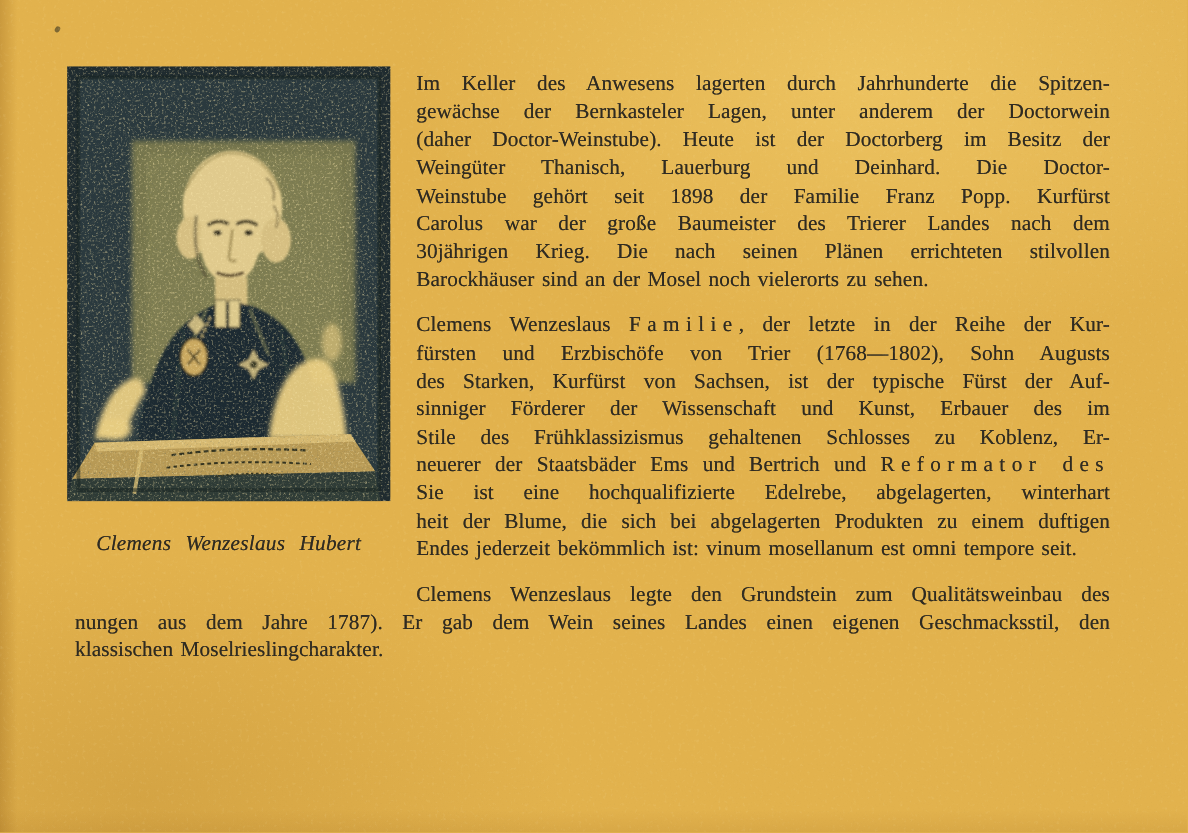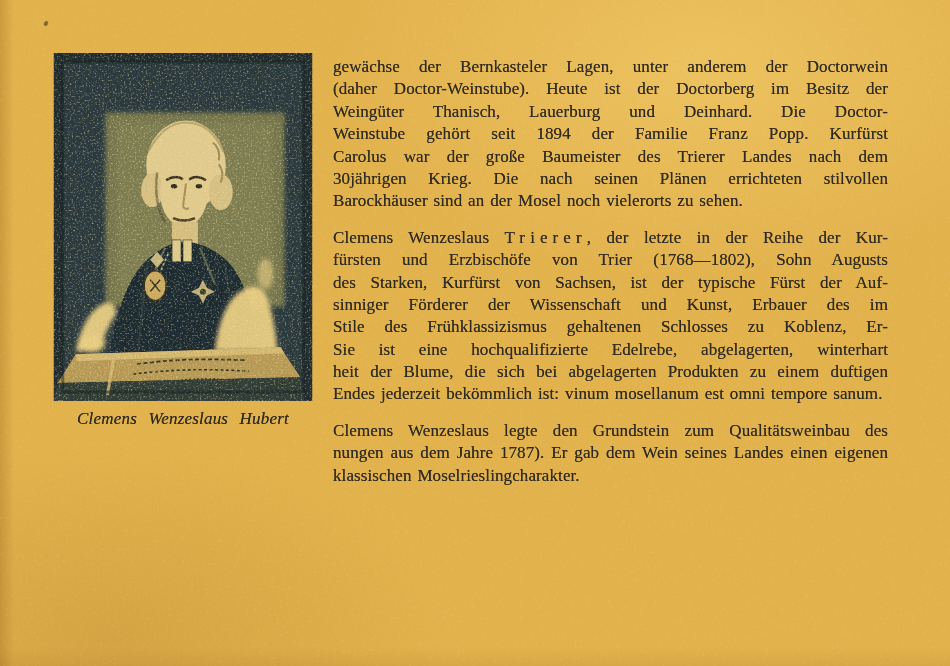--- a/index.html
+++ b/index.html
@@ -28,21 +28,21 @@
       linear-gradient(90deg, rgba(140,90,20,0.28) 0px, rgba(140,90,20,0) 14px),
       linear-gradient(0deg, rgba(140,90,20,0.12) 0px, rgba(140,90,20,0) 18px),
       var(--paper);
   }
   .portrait{
     float:left;width:260px;height:416px;
     margin:-3px 20px 0 -7px;
   }
   .portrait-img{display:block;width:260px;height:348px;}
   .portrait-caption{
-    margin-top:8px;text-align:center;font-style:italic;
+    margin-top:24px;text-align:center;font-style:italic;
     font-size:17px;word-spacing:7px;letter-spacing:0.2px;
     text-shadow:0 0 0.5px rgba(46,42,33,0.8);
   }
   .para{margin:0 0 14px 0;}
   .line{
     height:22.4px;line-height:22.4px;font-size:17px;
     text-align:justify;text-align-last:justify;
     overflow:hidden;word-spacing:1.5px;letter-spacing:0.1px;
     text-shadow:0 0 0.5px rgba(46,42,33,0.75);
   }
@@ -145,37 +145,39 @@
           <path d="M22 303 L228 296 L248 326 L4 332 Z" filter="url(#grainD)" opacity="0.3"></path>
         </g>
 
         <rect x="0" y="0" width="260" height="350" filter="url(#grainY)" opacity="0.5"></rect>
         <rect x="9" y="9" width="242" height="332" fill="none" stroke="#16211f" stroke-width="3" opacity="0.5"></rect>
       </svg>
       <figcaption class="portrait-caption">Clemens Wenzeslaus Hubert</figcaption>
     </figure>
 
   <div class="para">
+        <div class="line"><span class="seg">Im Keller des Anwesens lagerten durch Jahrhunderte die Spitzen-</span></div>
         <div class="line"><span class="seg">gewächse der Bernkasteler Lagen, unter anderem der Doctorwein</span></div>
         <div class="line"><span class="seg">(daher Doctor-Weinstube). Heute ist der Doctorberg im Besitz der</span></div>
         <div class="line"><span class="seg">Weingüter Thanisch, Lauerburg und Deinhard. Die Doctor-</span></div>
-        <div class="line"><span class="seg">Weinstube gehört seit 1894 der Familie Franz Popp. Kurfürst</span></div>
+        <div class="line"><span class="seg">Weinstube gehört seit 1898 der Familie Franz Popp. Kurfürst</span></div>
         <div class="line"><span class="seg">Carolus war der große Baumeister des Trierer Landes nach dem</span></div>
         <div class="line"><span class="seg">30jährigen Krieg. Die nach seinen Plänen errichteten stilvollen</span></div>
         <div class="line last"><span class="seg">Barockhäuser sind an der Mosel noch vielerorts zu sehen.</span></div>
       </div>
       <div class="para">
-        <div class="line"><span class="seg">Clemens Wenzeslaus </span><span class="seg sp">Trierer</span><span class="seg">, der letzte in der Reihe der Kur-</span></div>
+        <div class="line"><span class="seg">Clemens Wenzeslaus </span><span class="seg sp">Familie</span><span class="seg">, der letzte in der Reihe der Kur-</span></div>
         <div class="line"><span class="seg">fürsten und Erzbischöfe von Trier (1768—1802), Sohn Augusts</span></div>
         <div class="line"><span class="seg">des Starken, Kurfürst von Sachsen, ist der typische Fürst der Auf-</span></div>
         <div class="line"><span class="seg">sinniger Förderer der Wissenschaft und Kunst, Erbauer des im</span></div>
         <div class="line"><span class="seg">Stile des Frühklassizismus gehaltenen Schlosses zu Koblenz, Er-</span></div>
+        <div class="line"><span class="seg">neuerer der Staatsbäder Ems und Bertrich und </span><span class="seg sp">Reformator des</span></div>
         <div class="line"><span class="seg">Sie ist eine hochqualifizierte Edelrebe, abgelagerten, winterhart</span></div>
         <div class="line"><span class="seg">heit der Blume, die sich bei abgelagerten Produkten zu einem duftigen Bouquet steigert, und letzten</span></div>
-        <div class="line last"><span class="seg">Endes jederzeit bekömmlich ist: vinum mosellanum est omni tempore sanum.</span></div>
+        <div class="line last"><span class="seg">Endes jederzeit bekömmlich ist: vinum mosellanum est omni tempore seit.</span></div>
       </div>
       <div class="para">
         <div class="line"><span class="seg">Clemens Wenzeslaus legte den Grundstein zum Qualitätsweinbau des Mosellandes. (Zwei Verord-</span></div>
         <div class="line"><span class="seg">nungen aus dem Jahre 1787). Er gab dem Wein seines Landes einen eigenen Geschmacksstil, den</span></div>
         <div class="line last"><span class="seg">klassischen Moselrieslingcharakter.</span></div>
       </div>
     </div>
 
   <svg class="texture" aria-hidden="true" viewBox="0 0 950 666" preserveAspectRatio="none">
     <defs>

